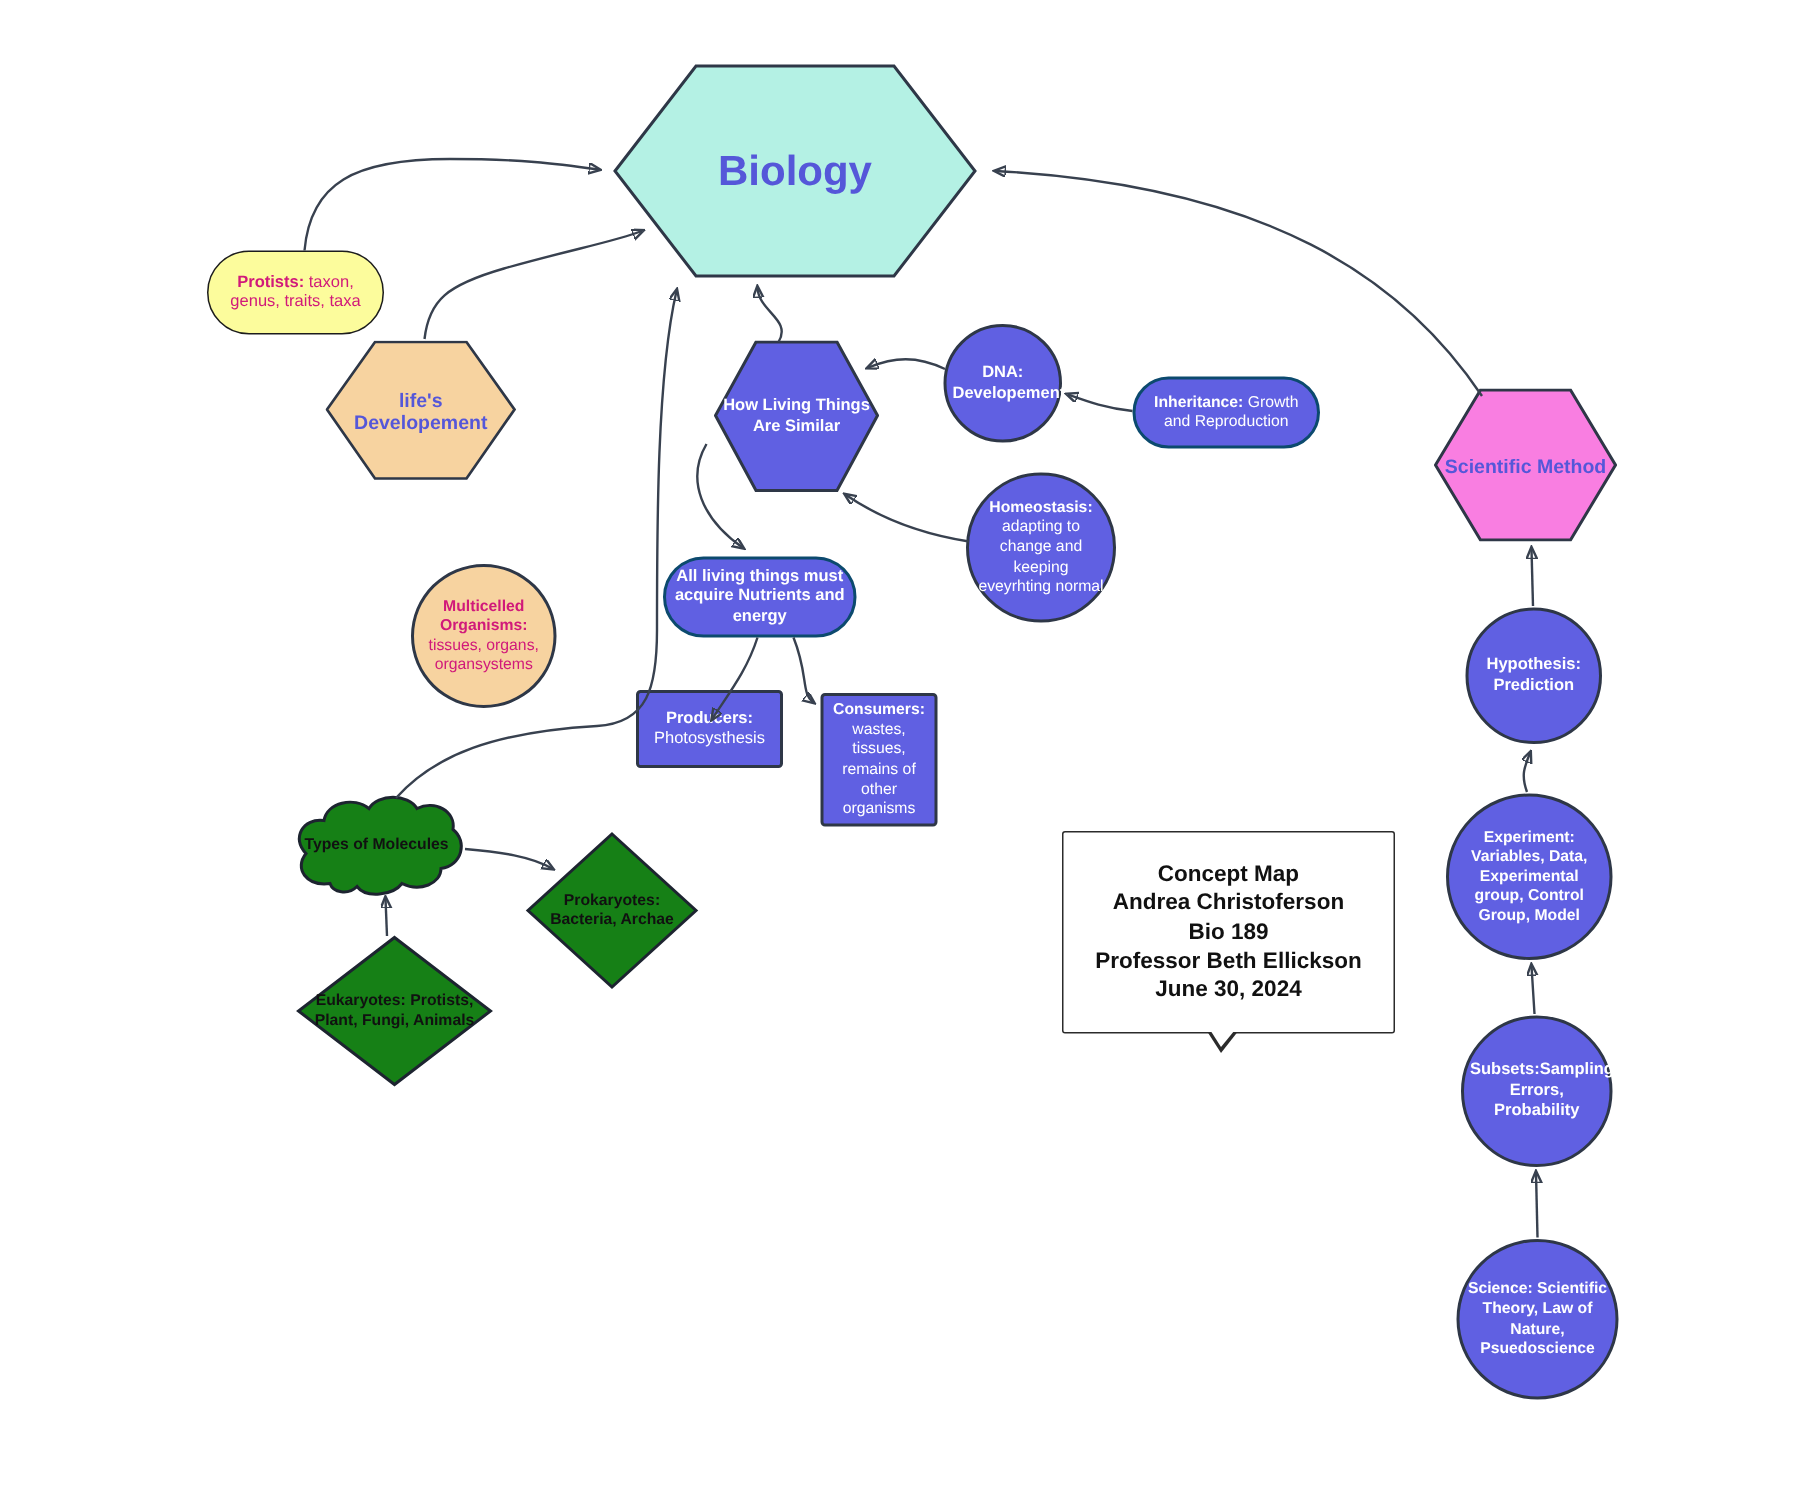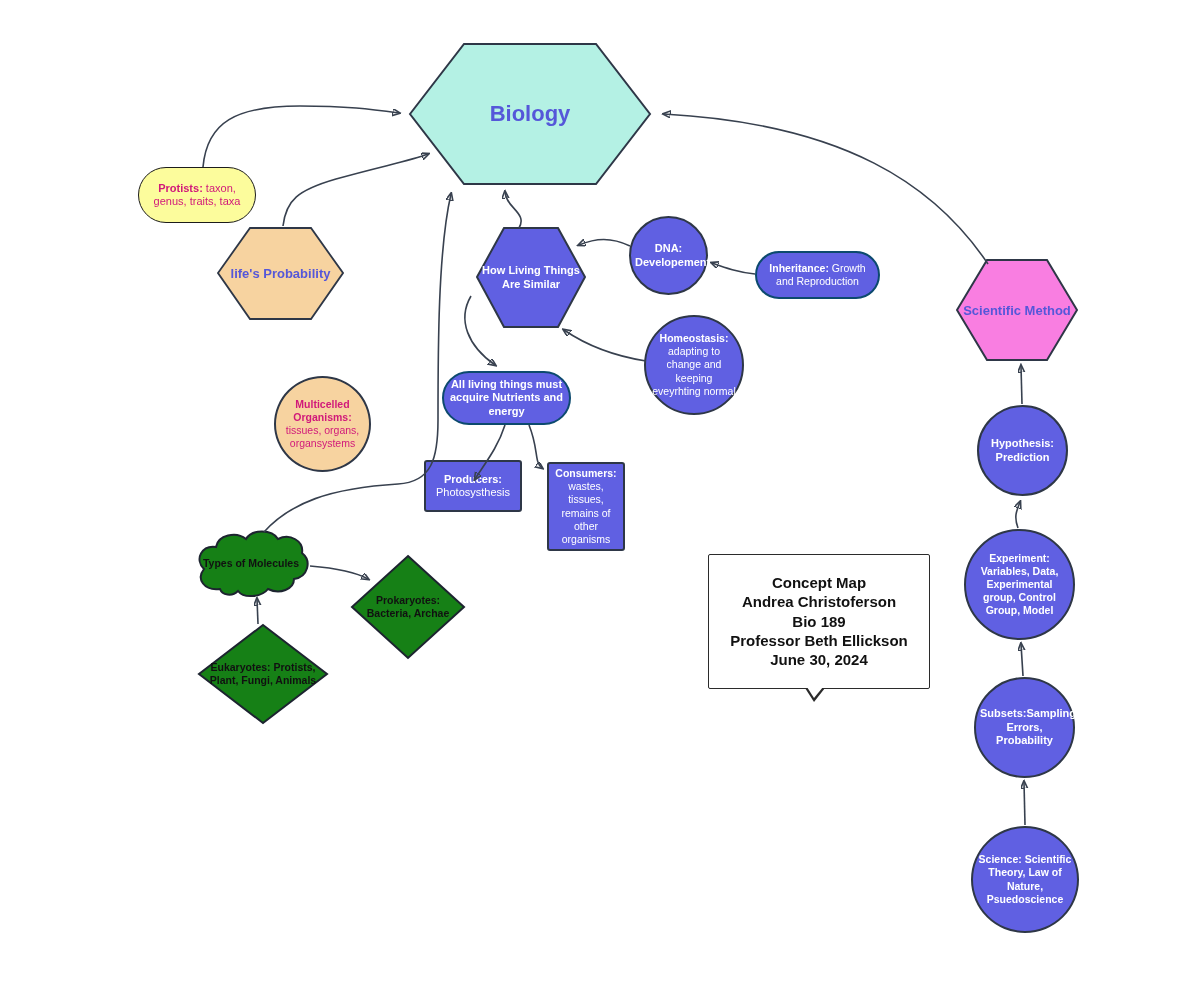--- a/index.html
+++ b/index.html
@@ -26,21 +26,21 @@
   svg .peach{fill:#f7d3a0;stroke:#2e3747;stroke-width:1.8;}
   svg .purple{fill:#6060e2;stroke:#2e3747;stroke-width:2;}
   svg .pink{fill:#f97ee1;stroke:#2e3747;stroke-width:2;}
   svg .green{fill:#168016;stroke:#1d2430;stroke-width:2;}
 
   
   .indigo{color:#5557d9;font-weight:bold;}
   .magenta{color:#d1197a;}
   .white{color:#ffffff;}
   .black{color:#111111;}
-  .fs30{font-size:22px;}
+  .fs30{font-size:28px;}
   .fs13{font-size:13px;}
   .fs11{font-size:11px;line-height:1.22;}
   .fs105{font-size:10.5px;line-height:1.24;}
   .bold{font-weight:bold;}
 
   
   .note{
     position:absolute;left:664px;top:554px;width:222px;height:135px;
     background:#ffffff;border:1.6px solid #2b2b2b;border-radius:2px;box-sizing:border-box;
     color:#111;font-weight:bold;font-size:15px;line-height:1.29;text-align:center;
@@ -77,21 +77,21 @@
     <div class="label magenta fs11">
       <div class="txt"><span class="b">Protists:</span> <span>taxon, genus, traits, taxa</span></div>
     </div>
   </div>
 
   <div class="node" style="left:217px;top:227px;width:127px;height:93px">
     <svg class="shape" viewBox="0 0 127 93" preserveAspectRatio="none">
       <polygon class="peach" points="1,46 33,1 94,1 126,46 94,92 33,92"></polygon>
     </svg>
     <div class="label indigo fs13">
-      <div class="txt"><span>life's Probability</span></div>
+      <div class="txt"><span>life's Developement</span></div>
     </div>
   </div>
 
 
   <div class="node circle fill-peach" style="left:274px;top:376px;width:97px;height:96px">
     <div class="label magenta fs105">
       <div class="txt"><span class="b">Multicelled Organisms:</span> <span>tissues, organs, organsystems</span></div>
     </div>
   </div>
 

